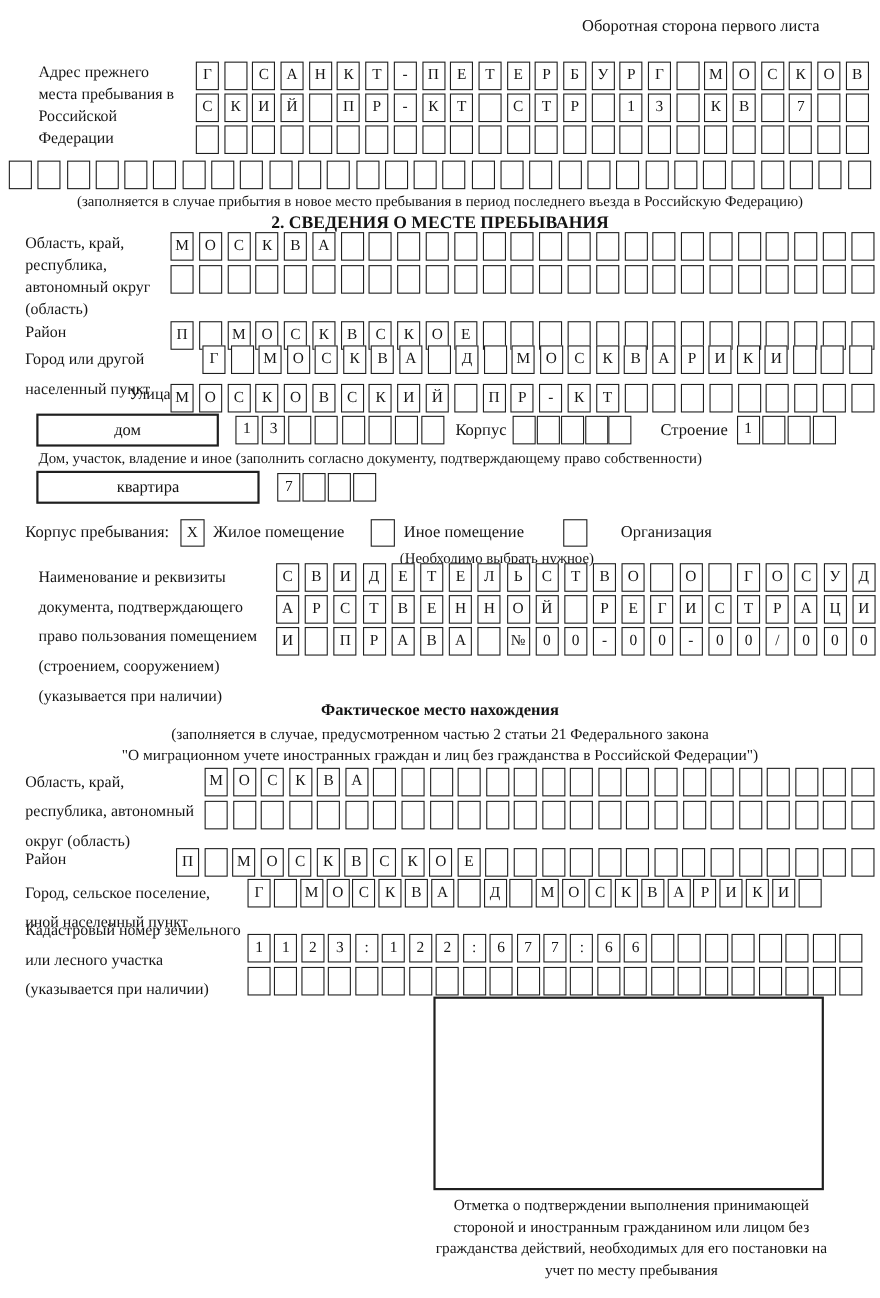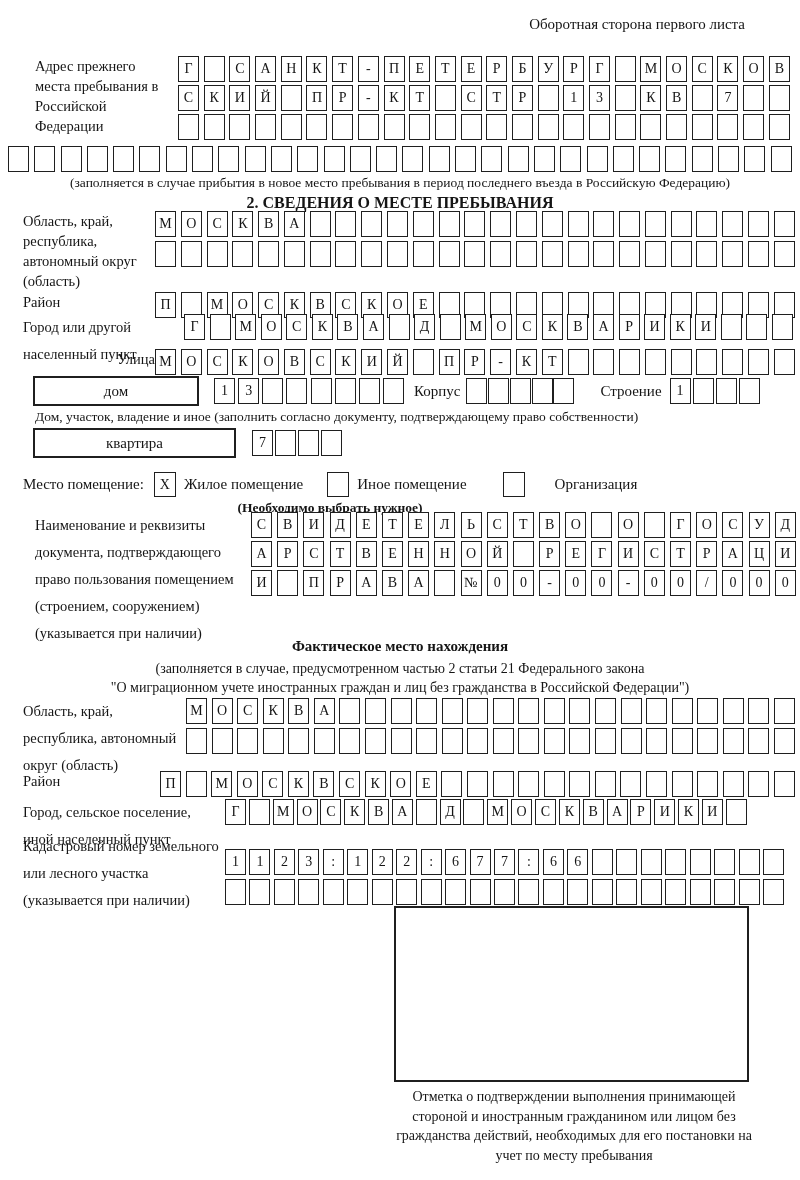--- a/index.html
+++ b/index.html
@@ -354,29 +354,29 @@
     <div class="widebox" style="width:203px;">квартира</div>
     <div class="cells w90" style="margin-left:16px;">
         <span class="cell">7</span>
         <span class="cell"></span>
         <span class="cell"></span>
         <span class="cell"></span>
       </div>
   </div>
 
   <div class="abs mesto" style="left:23px;top:472px;">
-    <span>Место помещение:</span>
+    <span>Корпус пребывания:</span>
     <span class="checkbox" style="margin-left:10px;">X</span>
     <span style="margin-left:8px;">Жилое помещение</span>
     <span class="checkbox" style="margin-left:24px;"></span>
     <span style="margin-left:8px;">Иное помещение</span>
     <span class="checkbox" style="margin-left:36px;"></span>
     <span style="margin-left:30px;">Организация</span>
   </div>
-  <div class="abs caption" style="left:120px;top:500px;width:420px;text-align:center;font-weight:bold;">(Необходимо выбрать нужное)</div>
+  <div class="abs caption" style="left:120px;top:500px;width:420px;text-align:right;">(Необходимо выбрать нужное)</div>
 
   <div class="abs frow" style="left:35px;top:512px;">
     <div class="flabel lbl205 lh19">Наименование и реквизиты документа, подтверждающего право пользования помещением (строением, сооружением) (указывается при наличии)</div>
     <div class="cellcol" style="margin-left:11px;">
       <div class="cells w545">
           <span class="cell">С</span>
           <span class="cell">В</span>
           <span class="cell">И</span>
           <span class="cell">Д</span>
           <span class="cell">Е</span>

